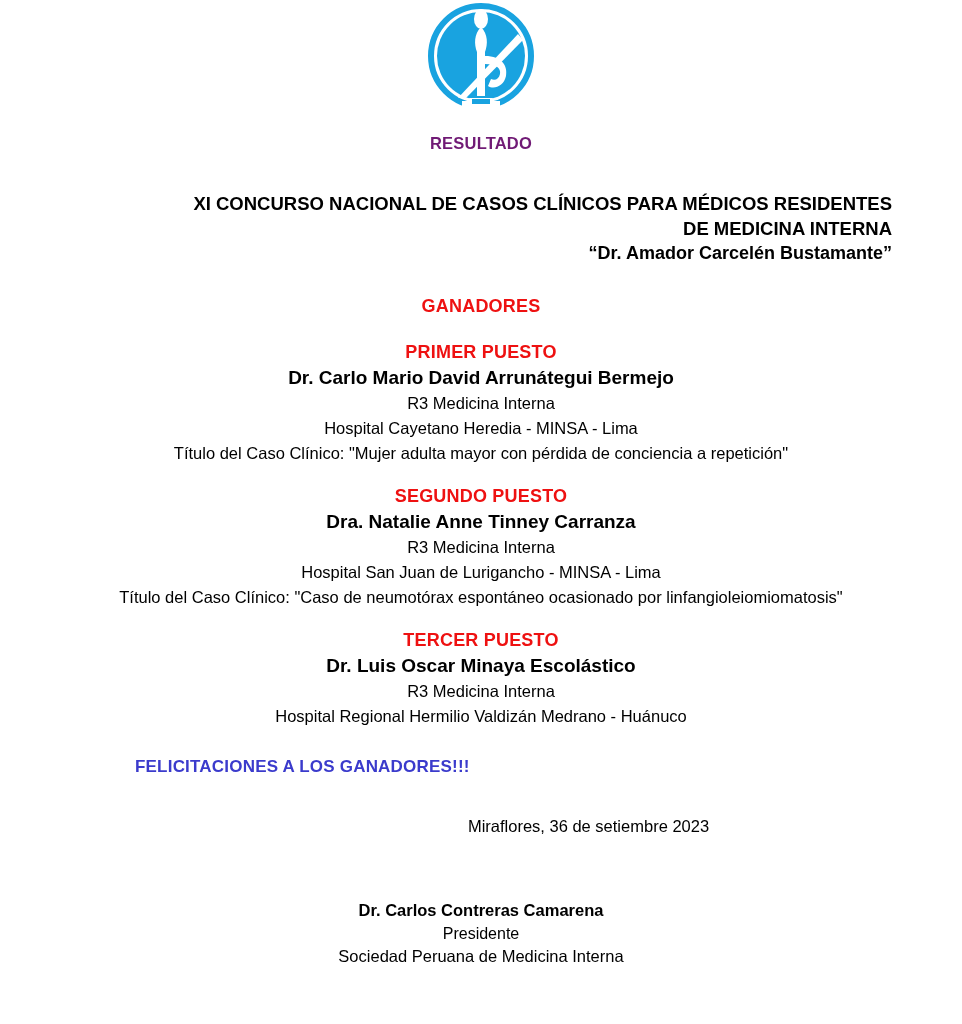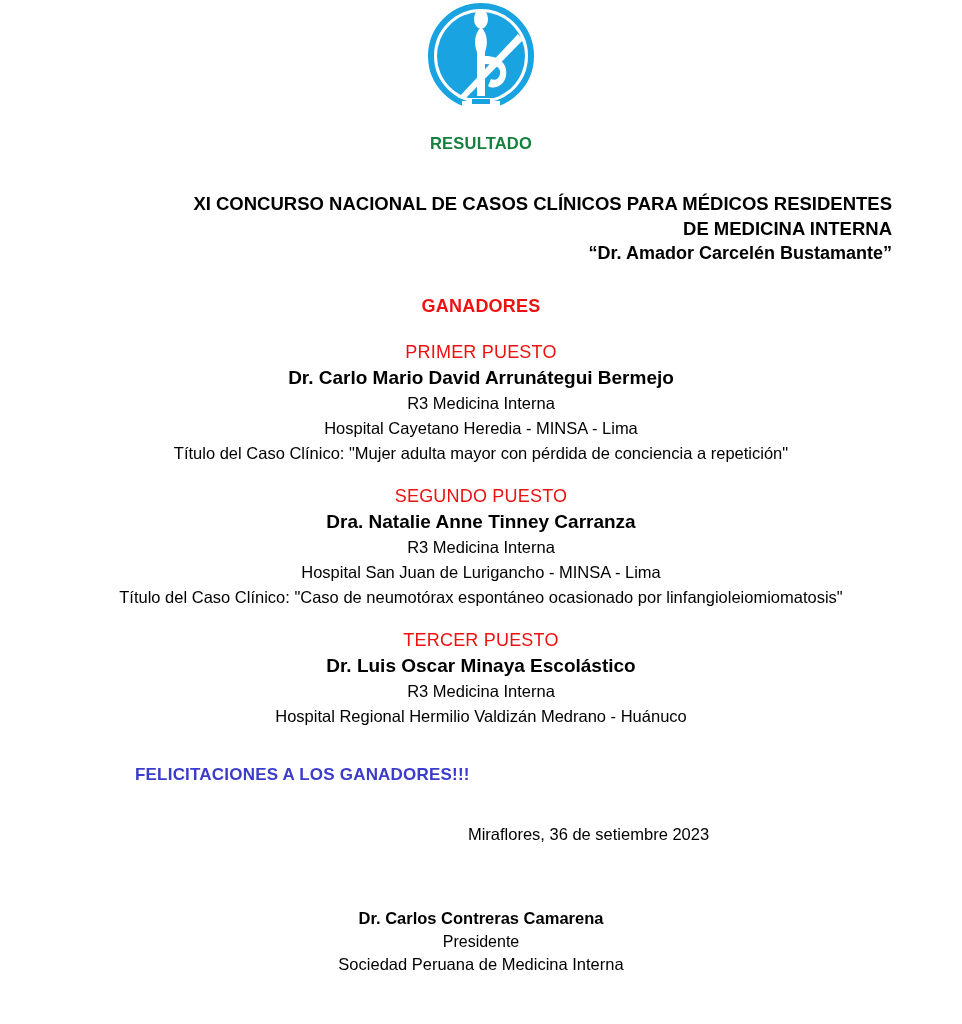--- a/index.html
+++ b/index.html
@@ -39,21 +39,21 @@
     display: block;
   }
 
   
   .doc-title {
     text-align: center;
     font-weight: bold;
     font-size: 16.5px;
     letter-spacing: 0.2px;
     margin-top: 16px;
-    color: #15803d;
+    color: #701a75;
   }
 
   .contest-title {
     text-align: right;
     font-weight: bold;
     font-size: 18.5px;
     line-height: 25px;
     margin-top: 38px;
     color: #000;
     padding: 0 70px;
@@ -73,21 +73,21 @@
 
   
   .winner {
     margin-top: 22px;
     text-align: center;
   }
   .winner.second { margin-top: 18px; }
   .winner.third  { margin-top: 18px; }
 
   .place-label {
-    font-weight: normal;
+    font-weight: bold;
     font-size: 18px;
     color: #ee1111;
     line-height: 26px;
     letter-spacing: 0.2px;
   }
   .winner-name {
     font-weight: bold;
     font-size: 19px;
     line-height: 26px;
     color: #000;
@@ -100,21 +100,21 @@
   }
   .winner-case {
     font-size: 16.5px;
     line-height: 24px;
     color: #000;
     padding: 0 95px;
   }
 
   
   .congrats {
-    margin-top: 36px;
+    margin-top: 28px;
     padding-left: 135px;
     font-weight: bold;
     font-size: 17px;
     color: #3b3bcc;
     text-align: left;
     letter-spacing: 0.2px;
   }
 
   .place-date {
     margin-top: 40px;

